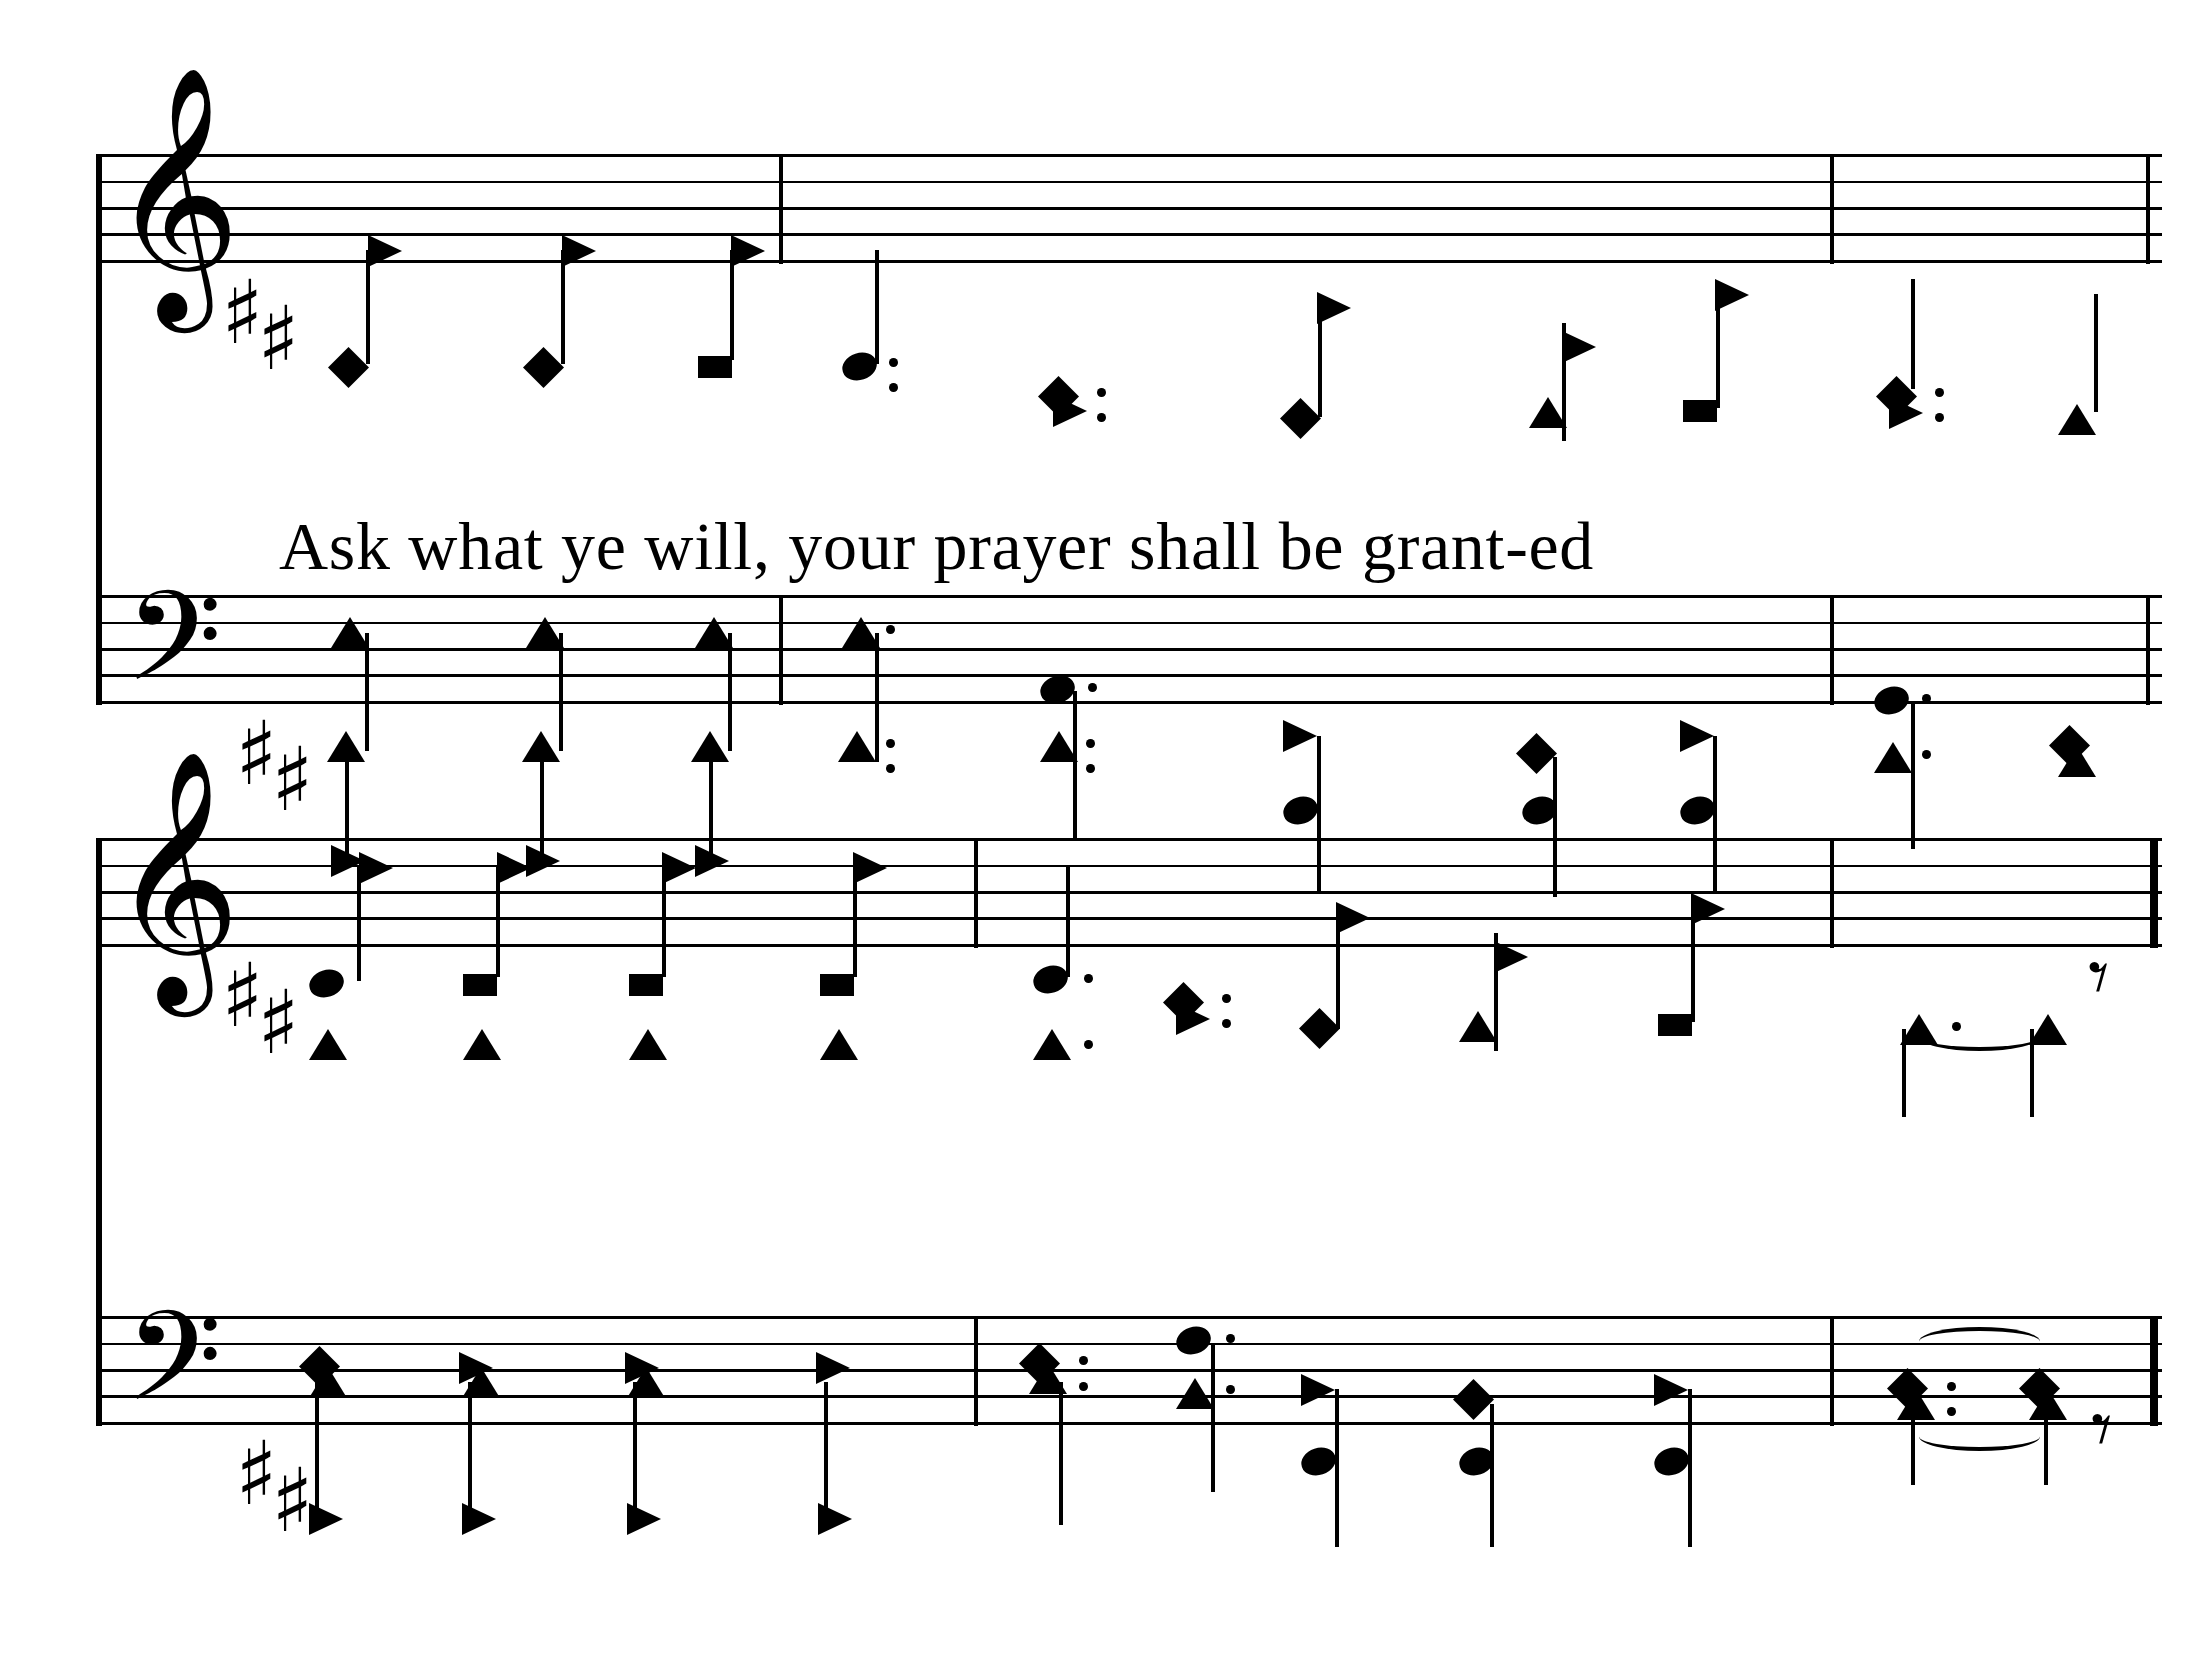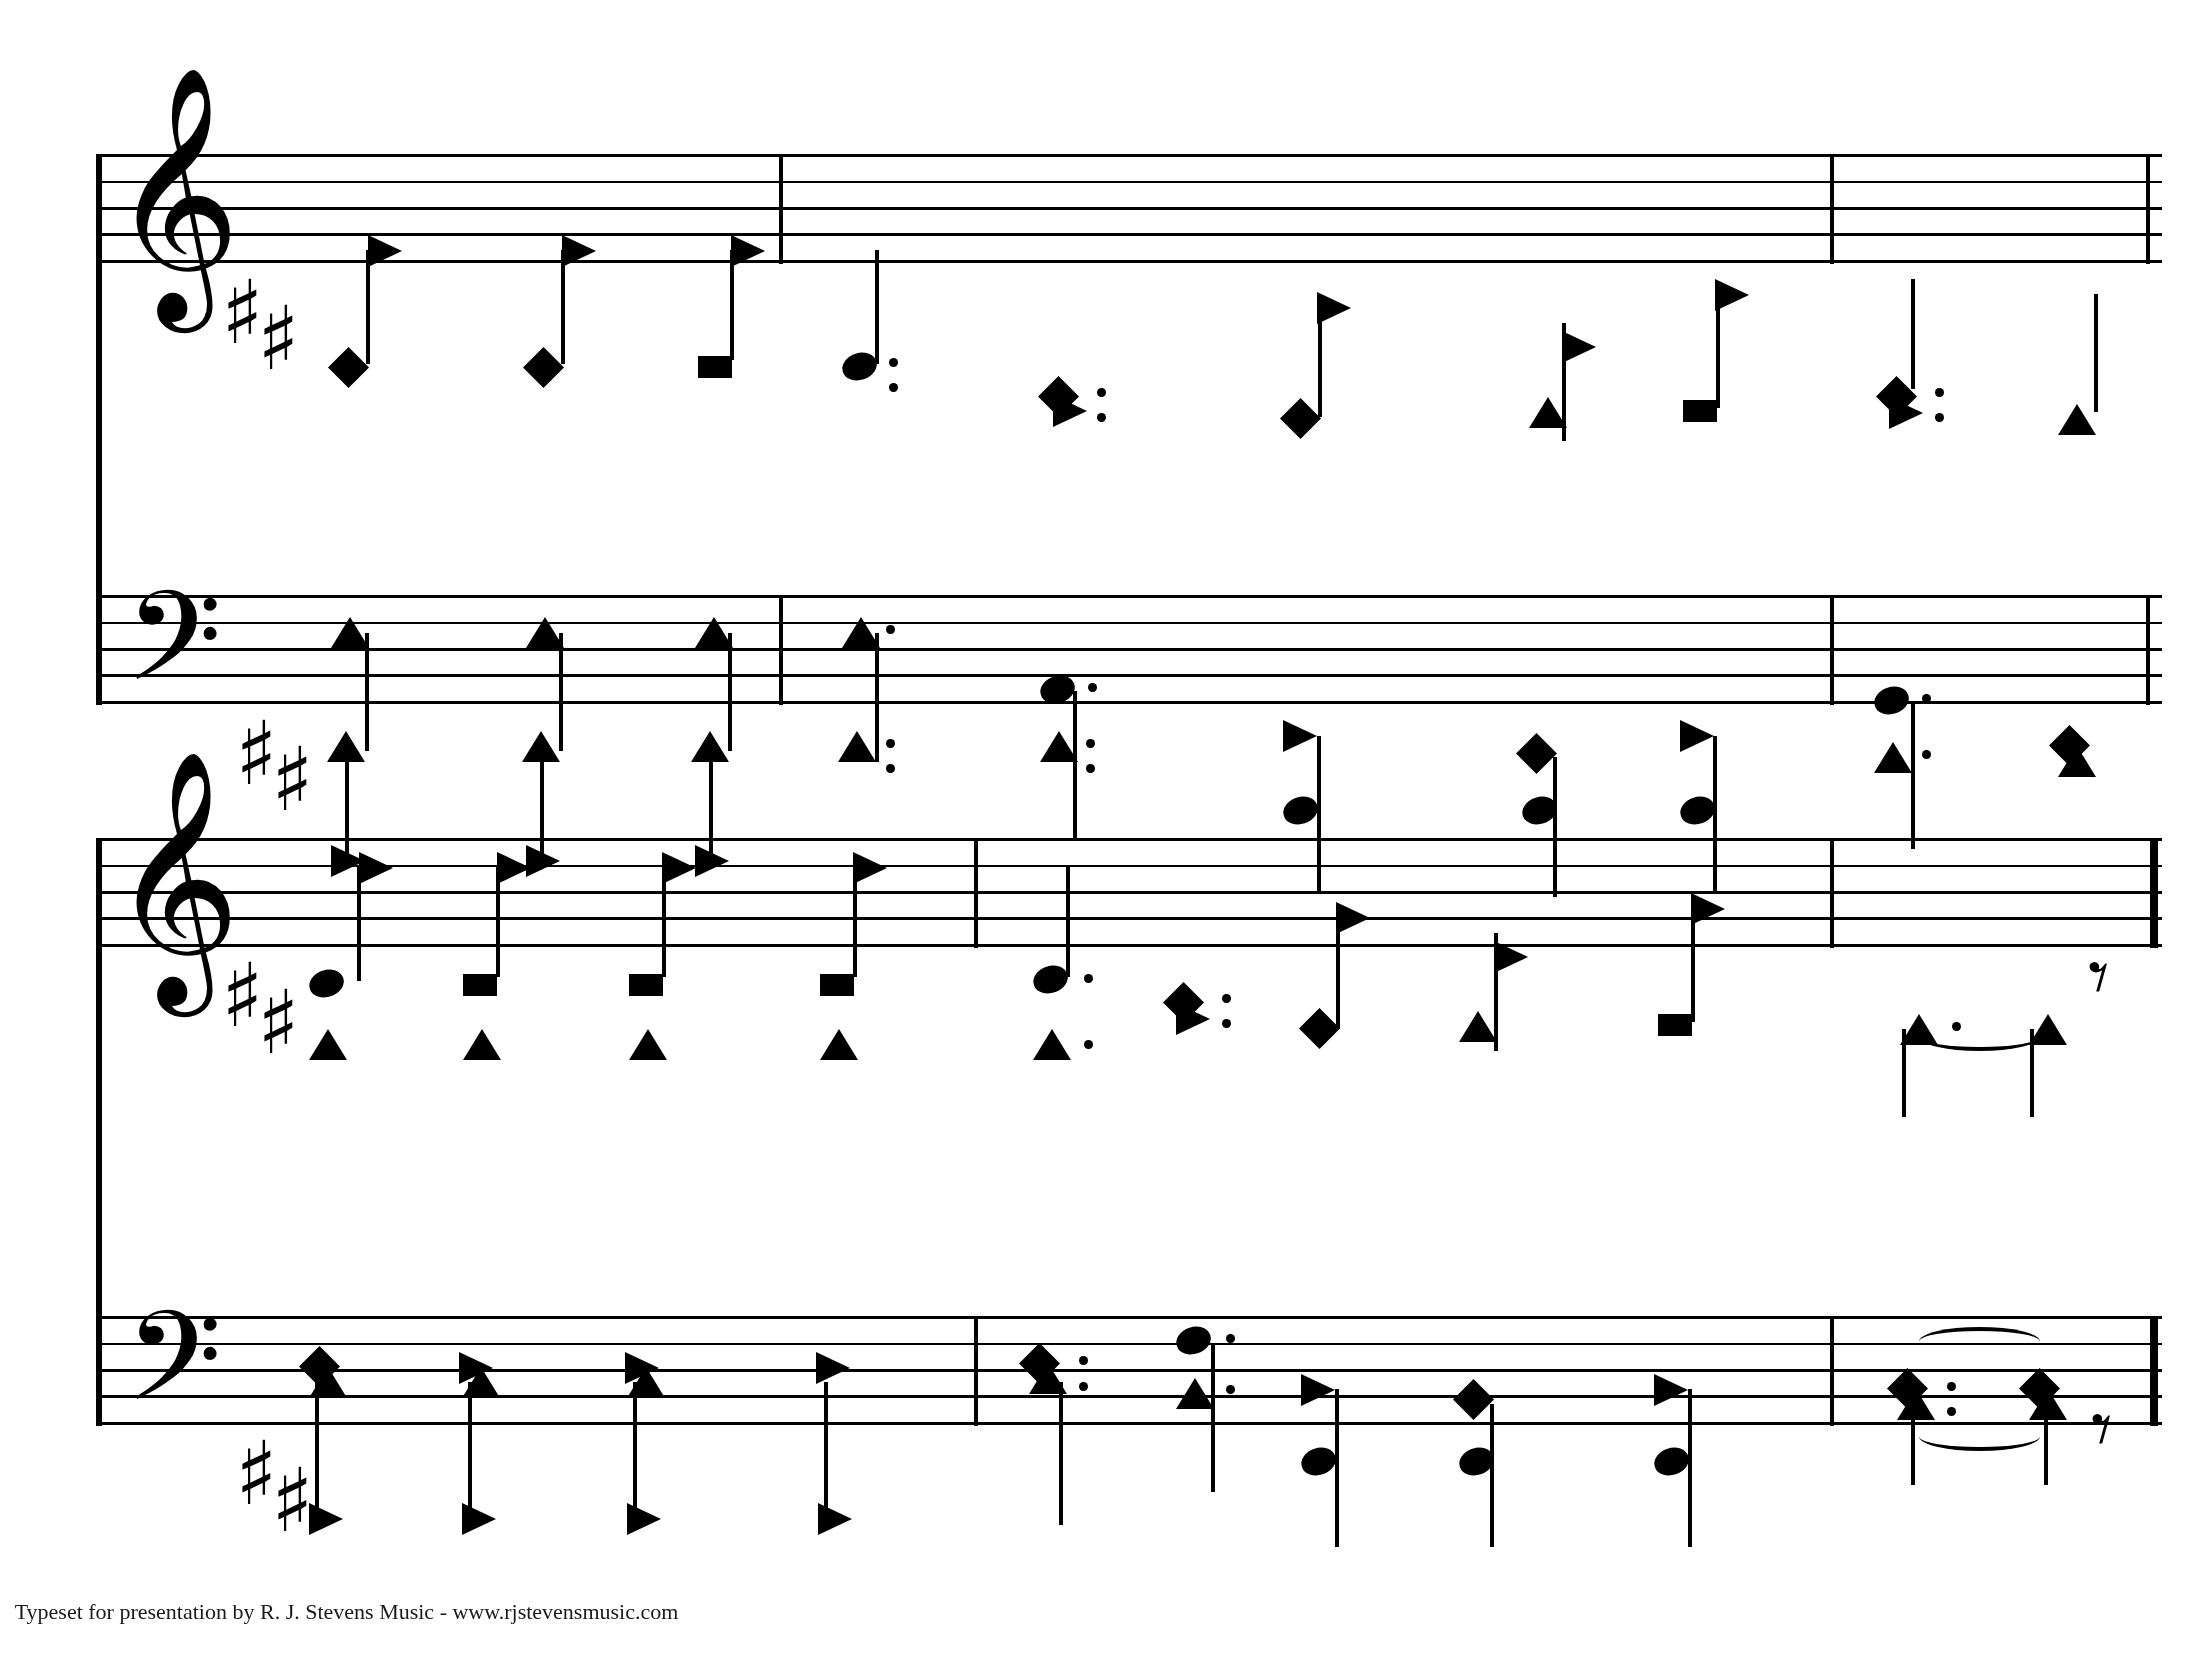--- a/index.html
+++ b/index.html
@@ -353,20 +353,21 @@
       <div class="stem" style="left:1911px; top:592px; height:147px;"></div>
       <div class="head tri-up" style="left:1874px; top:632px;"></div>
       <div class="dot" style="left:1922px; top:640px;"></div>
     </div>
 
     <div class="note">
       <div class="head diamond" style="left:2055px; top:621px;"></div>
       <div class="head tri-up" style="left:2058px; top:636px;"></div>
     </div>
 
+    <div class="lyric" id="lyric-1">Ask what ye will, your prayer shall be grant-ed</div>
   </div>
 
   <div class="system" id="system-2">
 
     <div class="staff" style="top:37px;">
       <div class="line l0"></div>
       <div class="line l1"></div>
       <div class="line l2"></div>
       <div class="line l3"></div>
       <div class="line l4"></div>
@@ -521,16 +522,15 @@
       <div class="head diamond" style="left:2025px; top:573px;"></div>
       <div class="head tri-up" style="left:2029px; top:588px;"></div>
       <div class="stem" style="left:2044px; top:588px; height:96px;"></div>
       <div class="slur over" style="left:1919px; top:526px; width:121px;"></div>
       <div class="slur" style="left:1919px; top:621px; width:121px;"></div>
     </div>
     <div class="flagrest" style="left:2091px; top:588px;">𝄾</div>
 
   </div>
 
-  <div class="footer">Typeset for presentation by R. J. Stevens Music  -  www.rjstevensmusic.com</div>
 
 </div>
 
 
 </body></html>

